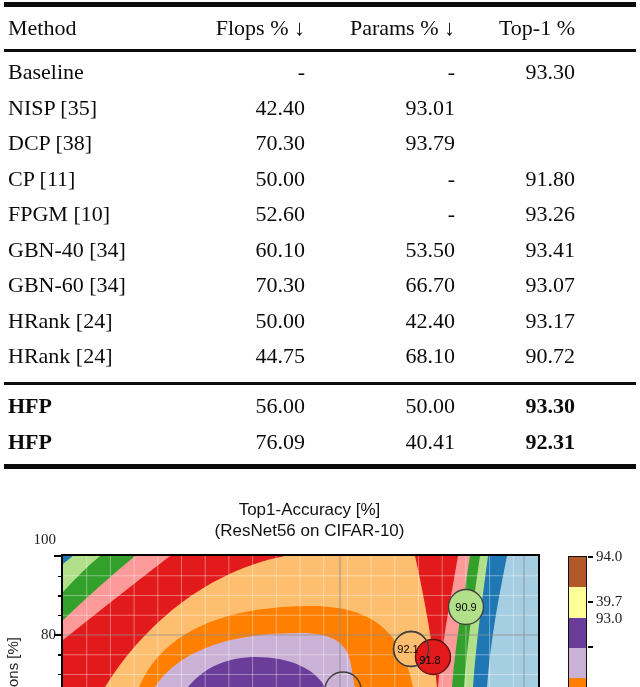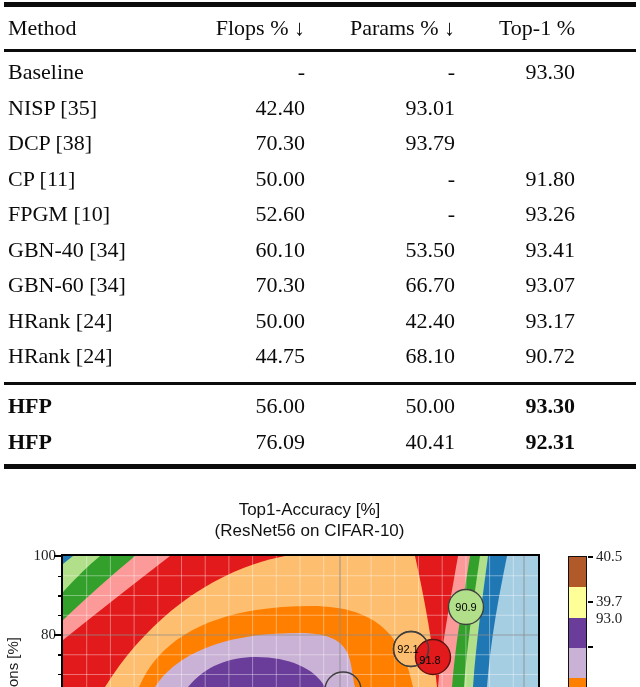--- a/index.html
+++ b/index.html
@@ -30,21 +30,21 @@
                font-family:Liberation Sans, sans-serif; font-size:17px; color:#111; }
   #fig-title-1 { top:500px; }
   #fig-title-2 { top:521px; }
 
   #plot-frame { position:absolute; left:61px; top:554px; width:475px; height:133px;
                 border-top:2px solid #000; border-left:2px solid #000; border-right:2px solid #000; }
   #plot-svg { position:absolute; left:63px; top:556px; }
 
   .ytick-label { position:absolute; width:37px; text-align:right; font-size:15px;
                  font-family:"Liberation Serif", serif; color:#222; }
-  #ytick-100 { left:19px; top:547px; }
+  #ytick-100 { left:19px; top:531px; }
   #ytick-80  { left:19px; top:626px; }
   .tick { position:absolute; background:#000; }
   .tick.major { left:54px; width:8px; height:2px; }
   .tick.minor { left:58px; width:5px; height:1.5px; }
 
   #ylabel { position:absolute; left:4px; top:687px; transform-origin:0 0;
             transform:rotate(-90deg); font-family:"Liberation Sans", sans-serif;
             font-size:15px; color:#222; white-space:nowrap; }
 
   
@@ -219,15 +219,15 @@
 <div id="colorbar">
   <div class="cb-band" style="height:30px; background:#b15928;"></div>
   <div class="cb-band" style="height:31px; background:#ffff99;"></div>
   <div class="cb-band" style="height:30px; background:#6a3d9a;"></div>
   <div class="cb-band" style="height:30px; background:#cab2d6;"></div>
   <div class="cb-band" style="height:10px; background:#ff7f00;"></div>
 </div>
 <div class="cb-tick" style="top:556px;"></div>
 <div class="cb-tick" style="top:601px;"></div>
 <div class="cb-tick" style="top:646px;"></div>
-<div class="cb-label" style="top:548px;">40.5</div>
+<div class="cb-label" style="top:548px;">94.0</div>
 <div class="cb-label" style="top:593px;">39.7</div>
 <div class="cb-label" style="top:610px;">93.0</div>
 
 </body></html>

